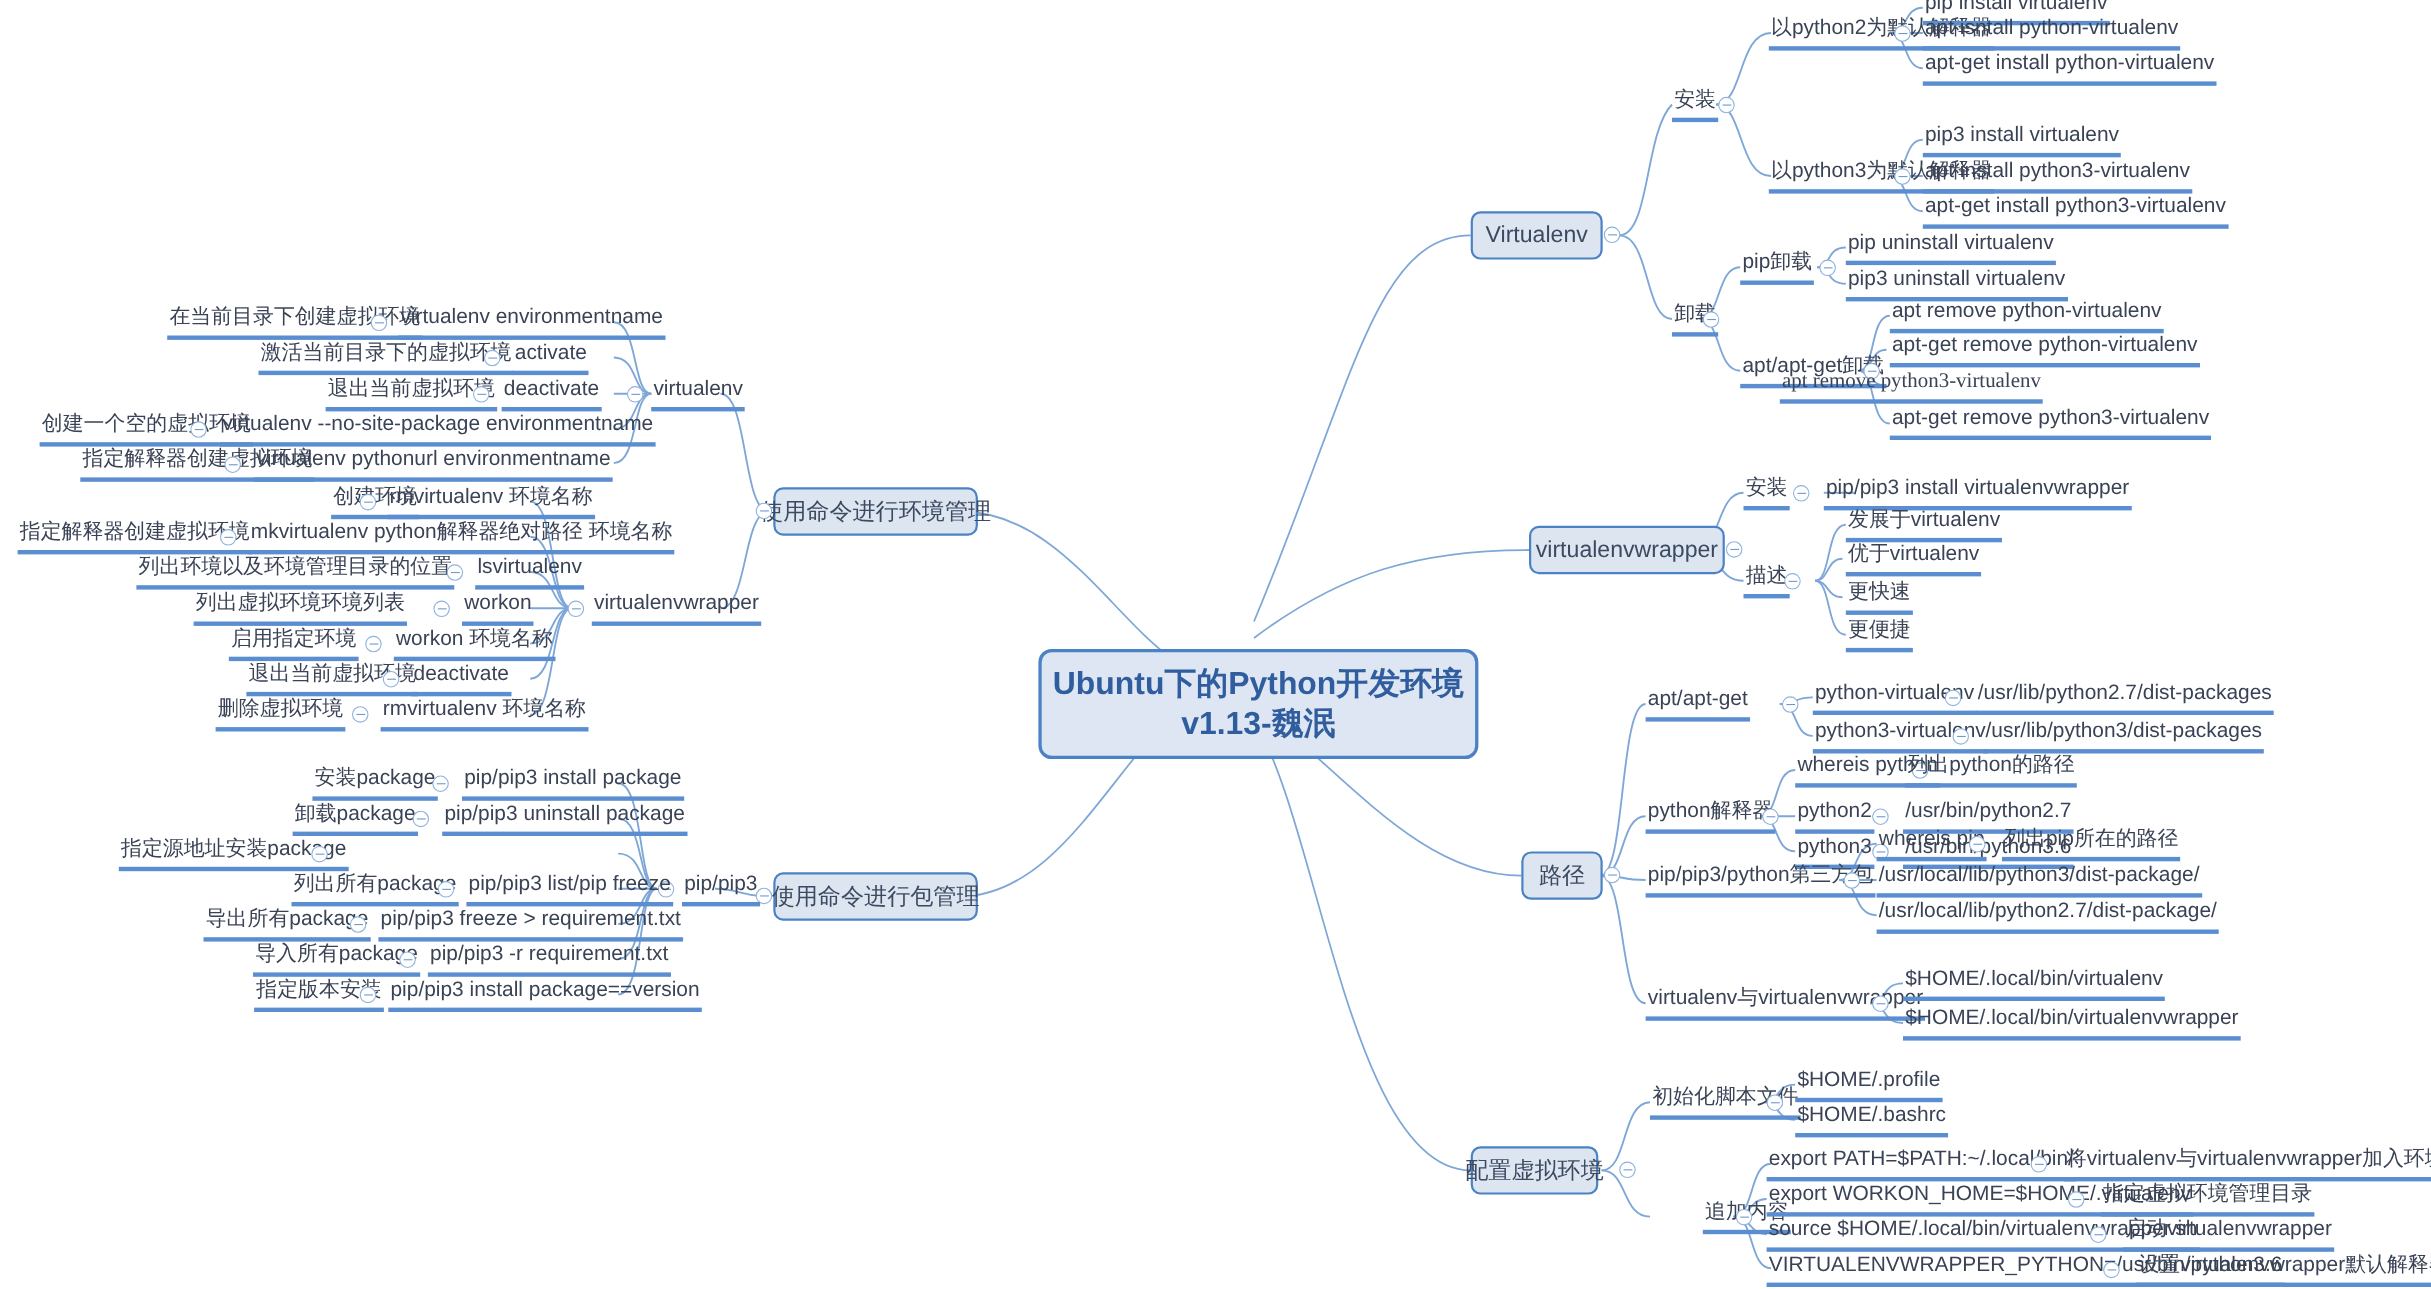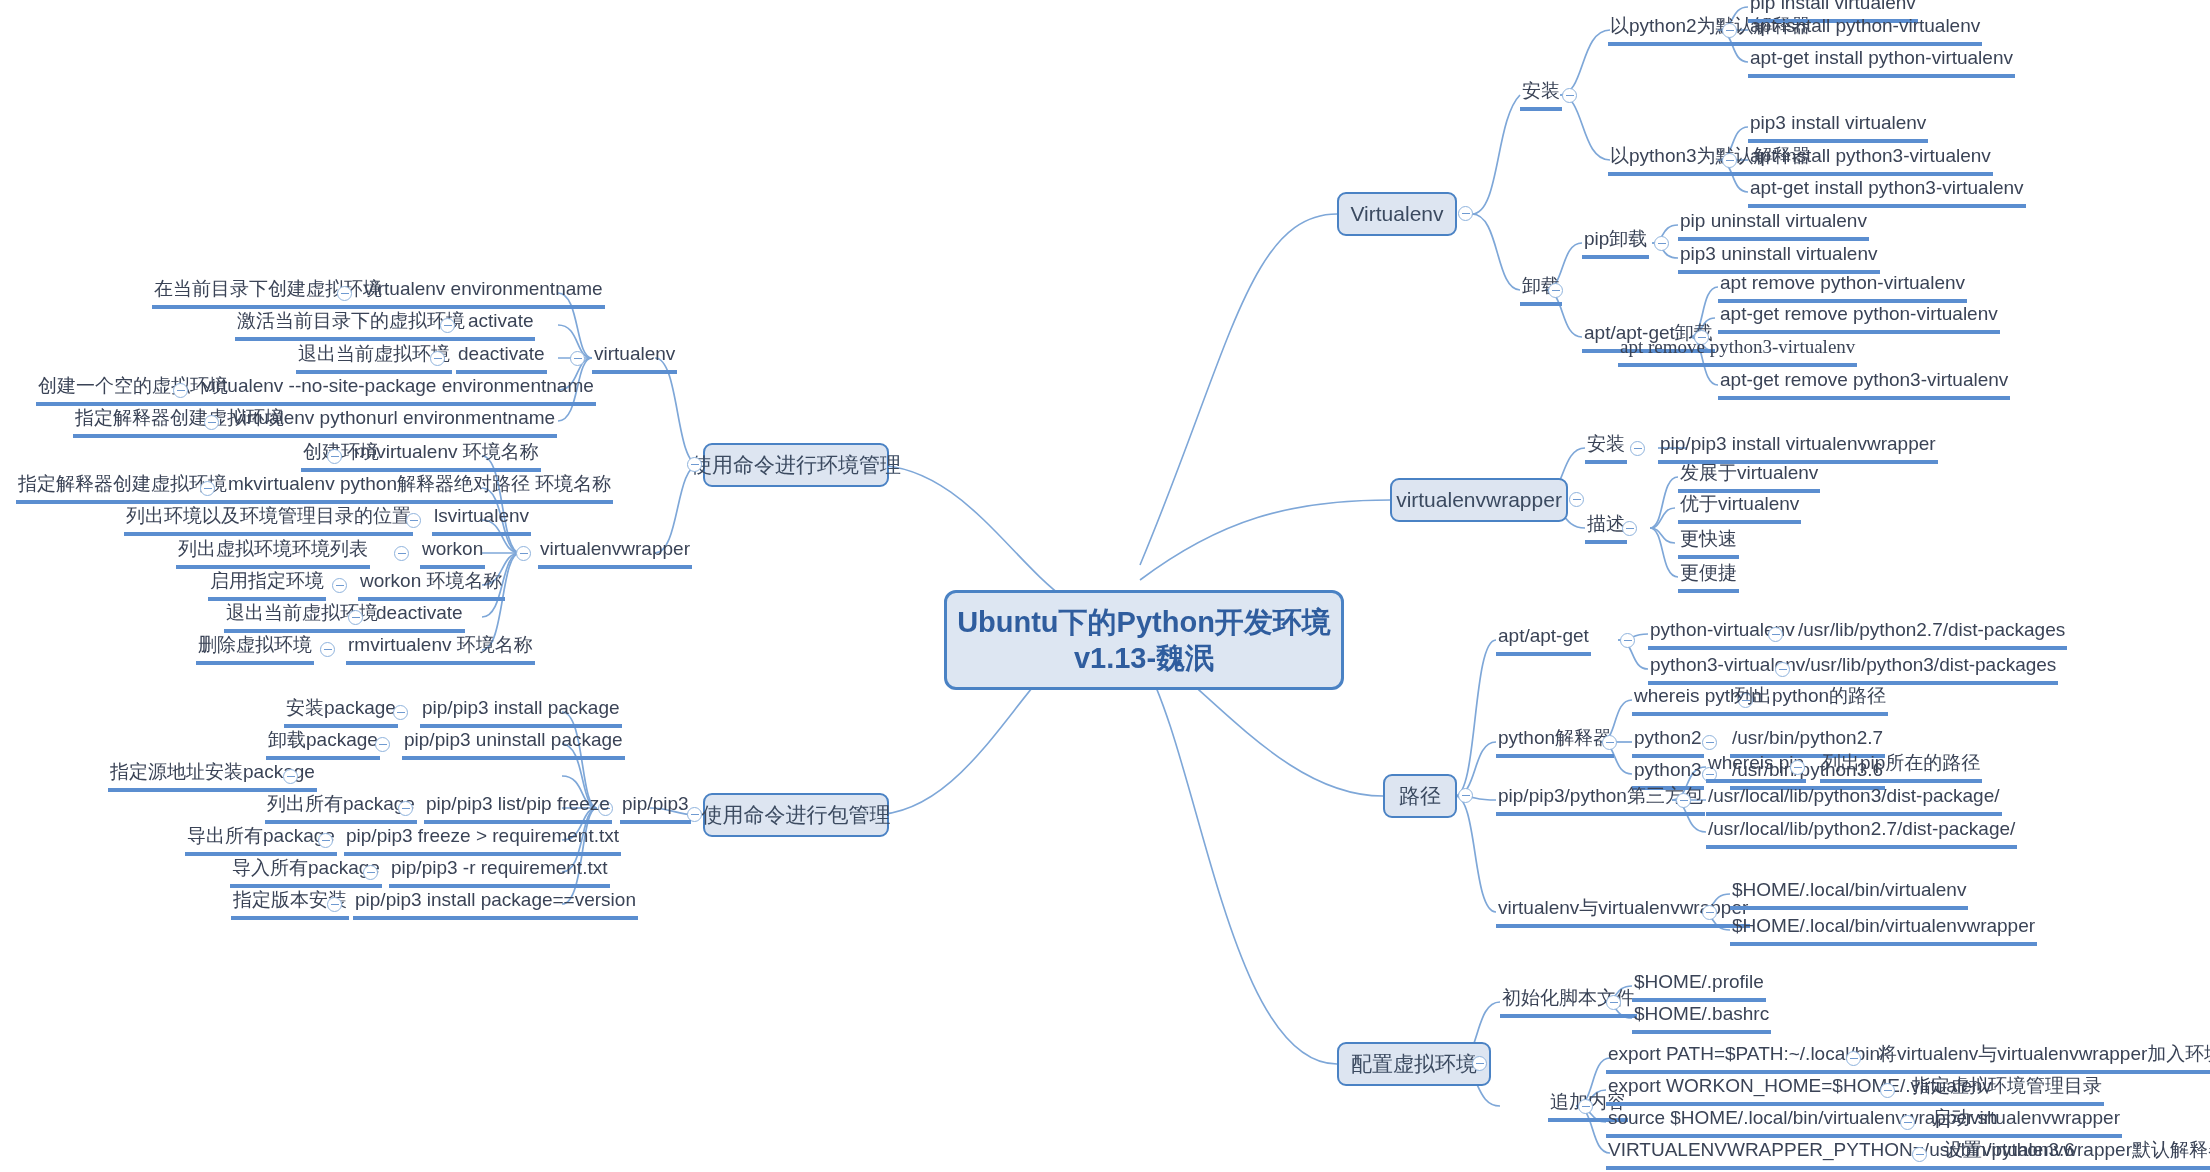--- a/index.html
+++ b/index.html
@@ -173,21 +173,21 @@
   </div>
   <div class="box lvl1" style="left:1337px;top:192px;width:120px;height:44px;">
     <span>Virtualenv</span>
   </div>
   <div class="box lvl1" style="left:1390px;top:478px;width:178px;height:44px;">
     <span>virtualenvwrapper</span>
   </div>
   <div class="box lvl1" style="left:1383px;top:774px;width:74px;height:44px;">
     <span>路径</span>
   </div>
-  <div class="box lvl1" style="left:1337px;top:1042px;width:154px;height:44px;text-align:right;">
+  <div class="box lvl1" style="left:1337px;top:1042px;width:116px;height:44px;text-align:right;">
     <span>配置虚拟环境</span>
   </div>
 
   <div class="tog" style="left:1458px;top:206px;"></div>
   <div class="tog" style="left:1569px;top:492px;"></div>
   <div class="tog" style="left:1458px;top:788px;"></div>
   <div class="tog" style="left:1472px;top:1056px;"></div>
   <div class="tog" style="left:687px;top:457px;"></div>
   <div class="tog" style="left:687px;top:807px;"></div>
 

